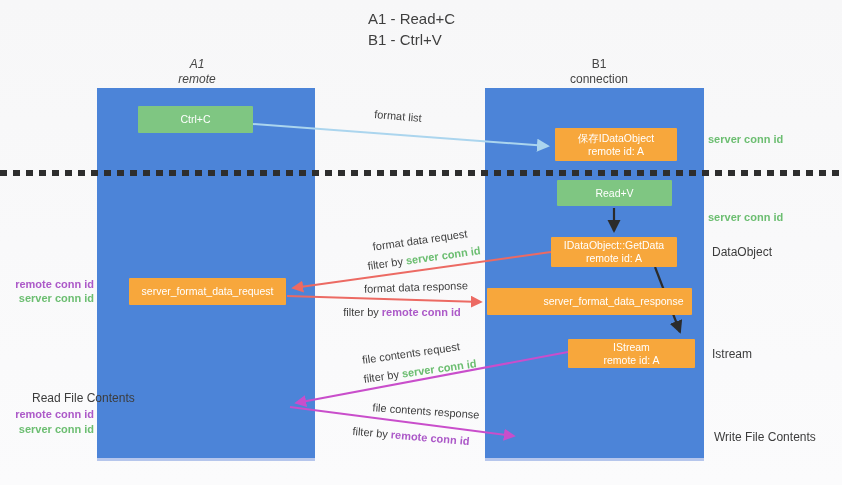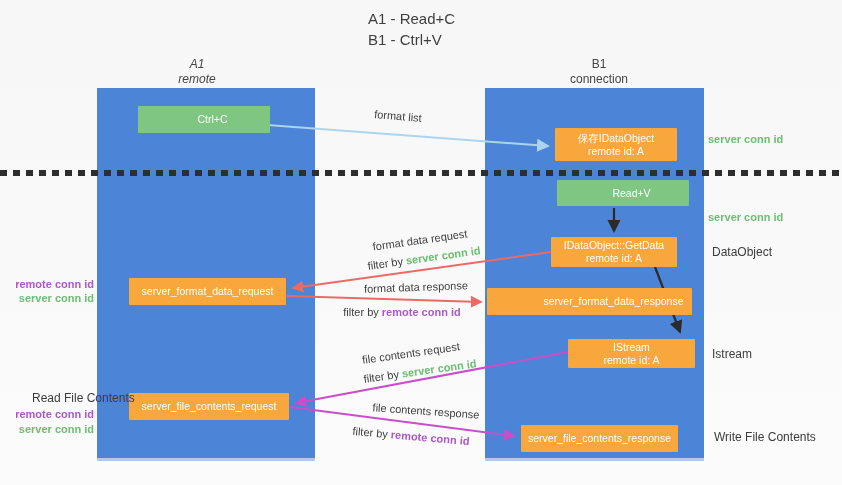--- a/index.html
+++ b/index.html
@@ -9,21 +9,21 @@
     font-family:"Liberation Sans",sans-serif;color:#3d3d3d;
   }
   .title{position:absolute;left:368px;top:8px;font-size:15px;line-height:21px;color:#3f3f3f;}
   .lane-header{position:absolute;top:57px;width:120px;text-align:center;font-size:12px;line-height:15px;color:#454545;}
   .lane{position:absolute;top:88px;height:373px;background:#4C84D8;border-bottom:3px solid #b6c6ec;box-sizing:border-box;}
   svg.arrows{position:absolute;left:0;top:0;z-index:5;pointer-events:none;}
   .node{
     position:absolute;z-index:10;display:flex;flex-direction:column;align-items:center;justify-content:center;
     color:#fff;font-size:10.5px;line-height:13px;text-align:center;border-radius:1px;
   }
-  .green{background:#7FC682;padding-left:17px;}
+  .green{background:#7FC682;}
   .orange{background:#F7A73C;}
   .annot{position:absolute;z-index:10;font-size:11px;line-height:13px;white-space:nowrap;}
   .annot.dark{color:#3c3c3c;font-size:12px;}
   .annot.gr{color:#6CBE71;font-weight:bold;}
   .annot.pu{color:#AC59C8;font-weight:bold;}
   .annot.right-align{left:0;width:94px;text-align:right;}
   .flabel{
     position:absolute;z-index:10;font-size:11px;color:#3f3f3f;white-space:nowrap;
     transform-origin:center;
   }
@@ -109,27 +109,21 @@
 
   <div class="node orange" style="left:487px;top:288px;width:157px;height:27px;padding-left:48px;">
     <span>server_format_data_response</span>
   </div>
 
   <div class="node orange" style="left:568px;top:339px;width:127px;height:29px;">
     <span>IStream</span>
     <span>remote id: A</span>
   </div>
 
-  <div class="node orange" style="left:129px;top:393px;width:160px;height:27px;">
-    <span>server_file_contents_request</span>
-  </div>
 
-  <div class="node orange" style="left:521px;top:425px;width:157px;height:27px;">
-    <span>server_file_contents_response</span>
-  </div>
 
   <div class="annot gr" style="left:708px;top:133px;">server conn id</div>
   <div class="annot gr" style="left:708px;top:211px;">server conn id</div>
   <div class="annot dark" style="left:712px;top:246px;">DataObject</div>
   <div class="annot dark" style="left:712px;top:348px;">Istream</div>
   <div class="annot dark" style="left:714px;top:431px;">Write File Contents</div>
 
   <div class="annot pu right-align" style="top:278px;">remote conn id</div>
   <div class="annot gr right-align" style="top:292px;">server conn id</div>
   <div class="annot dark right-align" style="top:392px;padding-left:32px;">Read File Contents</div>

